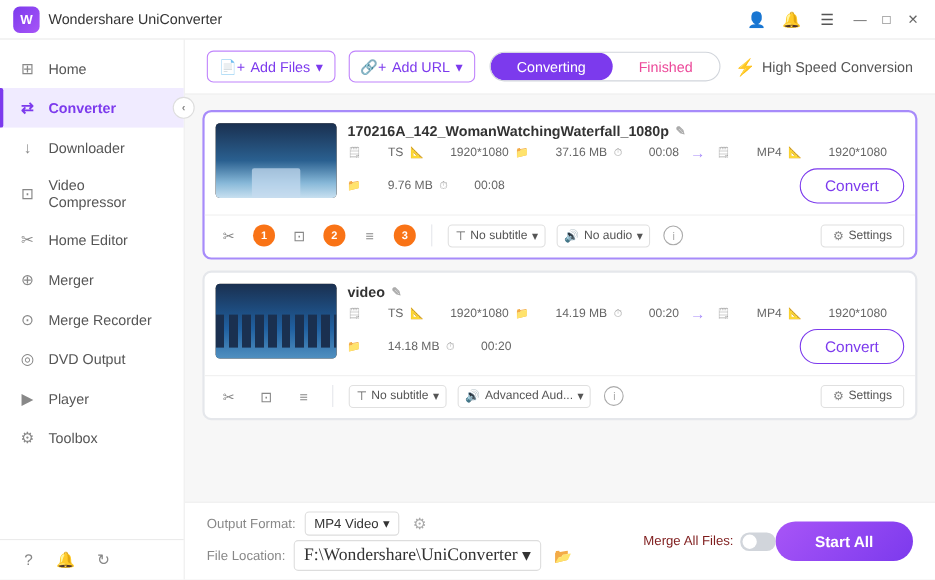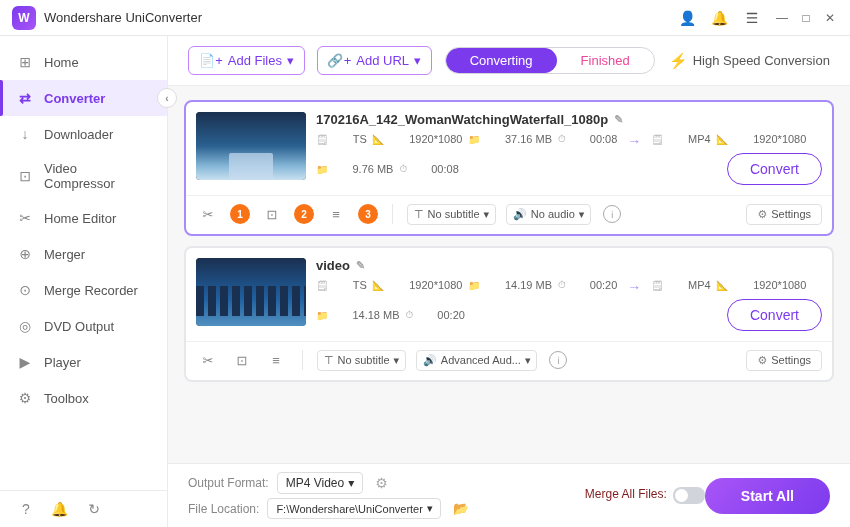--- a/index.html
+++ b/index.html
@@ -235,25 +235,25 @@
       font-size: 12px;
       color: #333;
       background: #fff;
       cursor: pointer;
       display: flex; align-items: center; gap: 4px;
     }
     .location-select {
       border: 1px solid #ddd;
       border-radius: 4px;
       padding: 3px 8px;
-      font-size: 11px;
+      font-size: 16px;
       color: #333;
       background: #fff;
       cursor: pointer;
-      display: flex; align-items: center; gap: 4px;
+      display: flex; align-items: center; gap: 4px; font-family: Liberation Serif, serif;
     }
     .folder-icon-btn { cursor: pointer; color: #888; font-size: 13px; margin-left: 4px; }
     .merge-row { display: flex; align-items: flex-start; gap: 6px; font-size: 12px; color: #7f1d1d; }
     .toggle {
       width: 32px; height: 17px;
       background: #d1d5db;
       border-radius: 8px;
       position: relative;
       cursor: pointer;
     }

